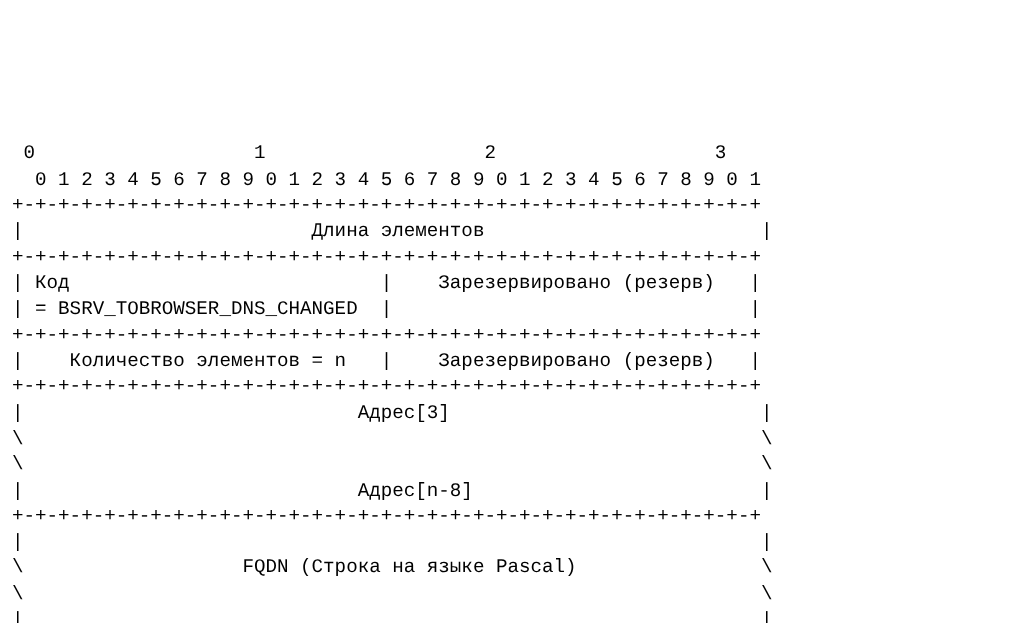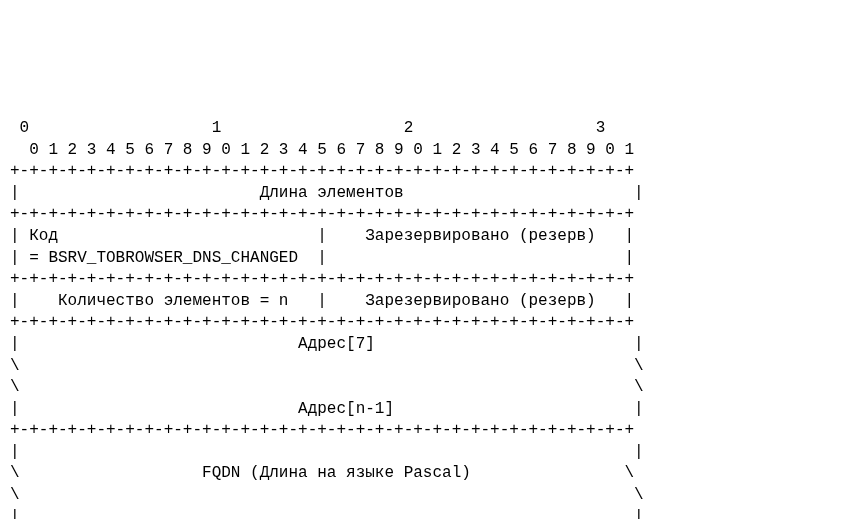--- a/index.html
+++ b/index.html
@@ -25,26 +25,26 @@
 <span> 0                   1                   2                   3</span>
 <span>  0 1 2 3 4 5 6 7 8 9 0 1 2 3 4 5 6 7 8 9 0 1 2 3 4 5 6 7 8 9 0 1</span>
 <span>+-+-+-+-+-+-+-+-+-+-+-+-+-+-+-+-+-+-+-+-+-+-+-+-+-+-+-+-+-+-+-+-+</span>
 <span>|                         Длина элементов                        |</span>
 <span>+-+-+-+-+-+-+-+-+-+-+-+-+-+-+-+-+-+-+-+-+-+-+-+-+-+-+-+-+-+-+-+-+</span>
 <span>| Код                           |    Зарезервировано (резерв)   |</span>
 <span>| = BSRV_TOBROWSER_DNS_CHANGED  |                               |</span>
 <span>+-+-+-+-+-+-+-+-+-+-+-+-+-+-+-+-+-+-+-+-+-+-+-+-+-+-+-+-+-+-+-+-+</span>
 <span>|    Количество элементов = n   |    Зарезервировано (резерв)   |</span>
 <span>+-+-+-+-+-+-+-+-+-+-+-+-+-+-+-+-+-+-+-+-+-+-+-+-+-+-+-+-+-+-+-+-+</span>
-<span>|                             Адрес[7]                           |</span>
+<span>|                             Адрес[3]                           |</span>
 <span>\                                                                \</span>
 <span>\                                                                \</span>
-<span>|                             Адрес[n-1]                         |</span>
+<span>|                             Адрес[n-8]                         |</span>
 <span>+-+-+-+-+-+-+-+-+-+-+-+-+-+-+-+-+-+-+-+-+-+-+-+-+-+-+-+-+-+-+-+-+</span>
 <span>|                                                                |</span>
-<span>\                   FQDN (Длина на языке Pascal)                \</span>
+<span>\                   FQDN (Строка на языке Pascal)                \</span>
 <span>\                                                                \</span>
 <span>|                                                                |</span>
 
 </div>
 
 
 
 
 </body></html>

